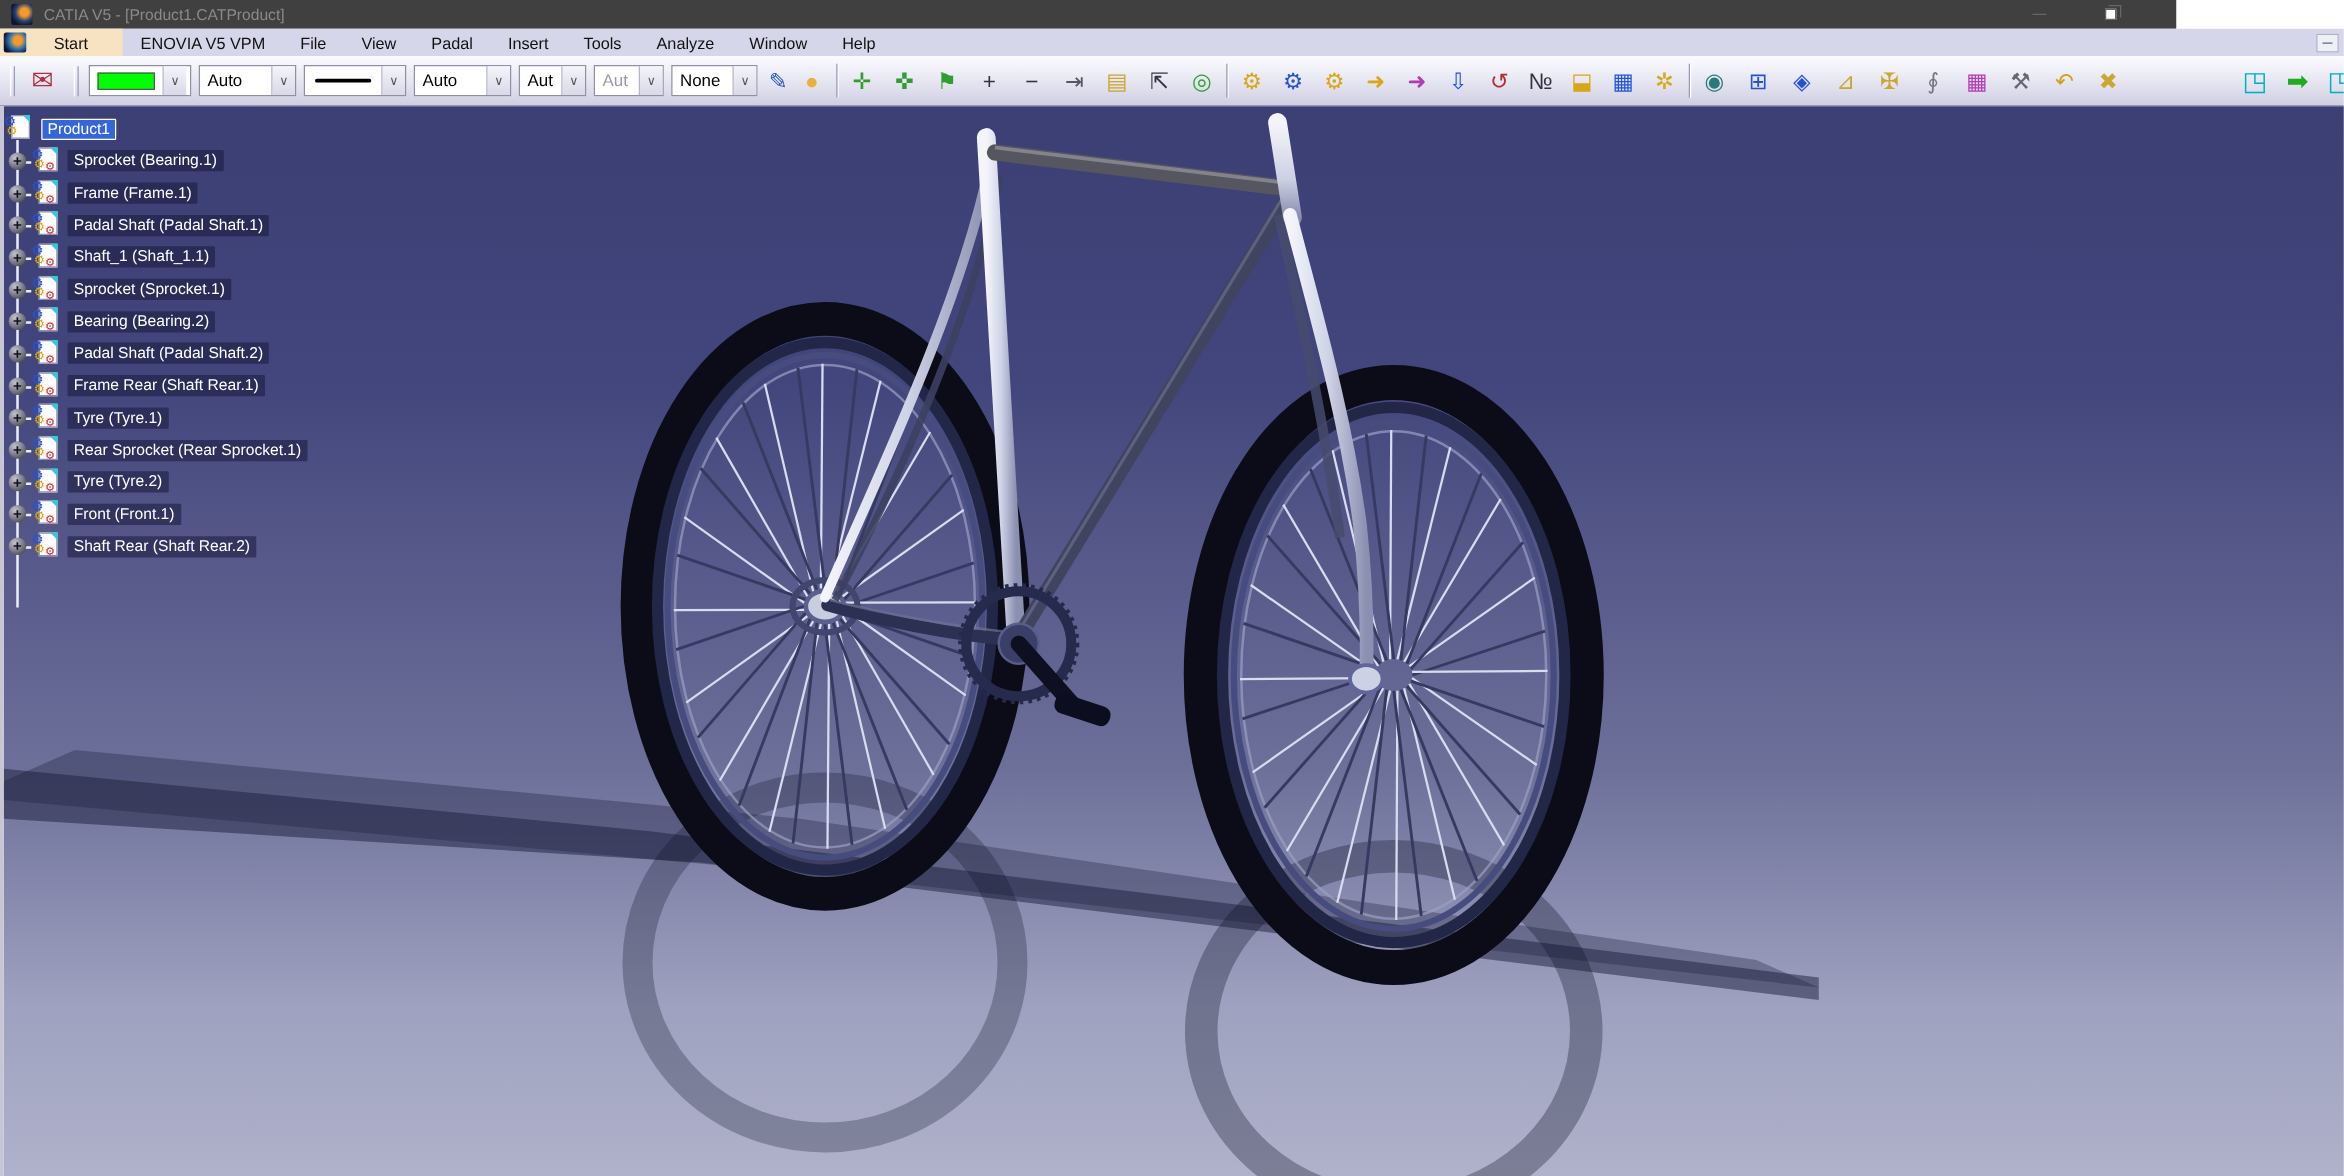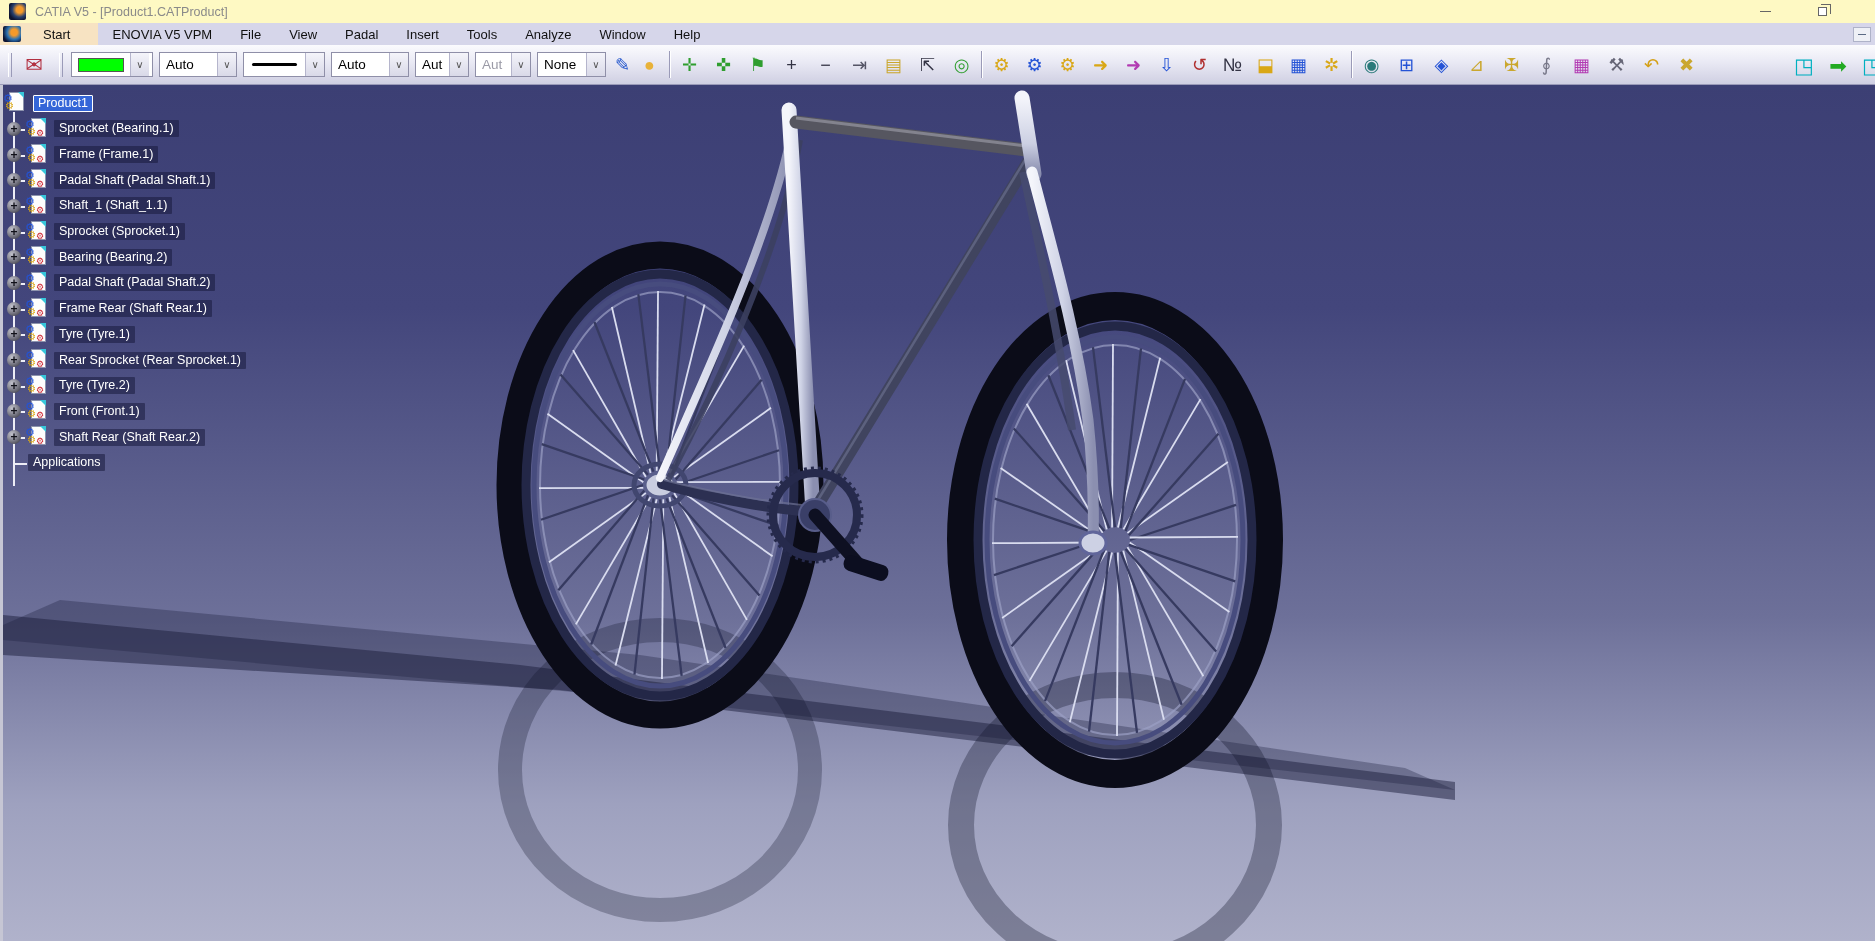--- a/index.html
+++ b/index.html
@@ -1,21 +1,21 @@
 <!DOCTYPE html>
 <html><head>
 <meta charset="utf-8">
 <style>
   * { margin:0; padding:0; box-sizing:border-box; }
   html,body { width:1875px; height:941px; overflow:hidden;
     font-family:"Liberation Sans", sans-serif; background:#fff; }
 
   
-  .titlebar { position:absolute; left:0; top:0; width:1875px; height:23px;
-    background:#fef9c3; display:flex; align-items:center; }
+  .titlebar { position:absolute; left:0; top:0; width:1741px; height:23px;
+    background:#404040; display:flex; align-items:center; }
   .app-icon { width:17px; height:17px; margin-left:9px; border-radius:2px;
     background:radial-gradient(circle at 62% 40%, #f59a2a 0 22%, #27406e 50%, #0d1330 75%); }
   .title-text { margin-left:9px; font-size:12.5px; color:#8a8a8a; }
   .win-btn { position:absolute; top:3px; width:30px; height:17px; display:flex;
     align-items:center; justify-content:center; color:#555; font-size:13px; }
   .win-min { right:95px; }
   .win-restore { right:38px; }
   .restore-glyph { width:9px; height:9px; border:1px solid #666; position:relative; background:#fff; }
   .restore-glyph::before { content:''; position:absolute; left:2px; top:-4px; width:9px; height:9px;
     border:1px solid #666; border-bottom:none; border-left:none; }
@@ -588,18 +588,14 @@
       <div class="tree-row" data-kind="part">
         <div class="expander"></div>
         <div class="part-icon">
           <span class="page"></span>
           <span class="gear gear-blue">⚙</span>
           <span class="gear gear-yellow">⚙</span>
           <span class="gear gear-red">⚙</span>
         </div>
         <div class="tree-label">Shaft Rear (Shaft Rear.2)</div>
       </div>
-      <div class="tree-row" data-kind="applications">
-
-        <div class="tree-label">Applications</div>
-      </div>
     </div>
 </div>
 
 </body></html>

